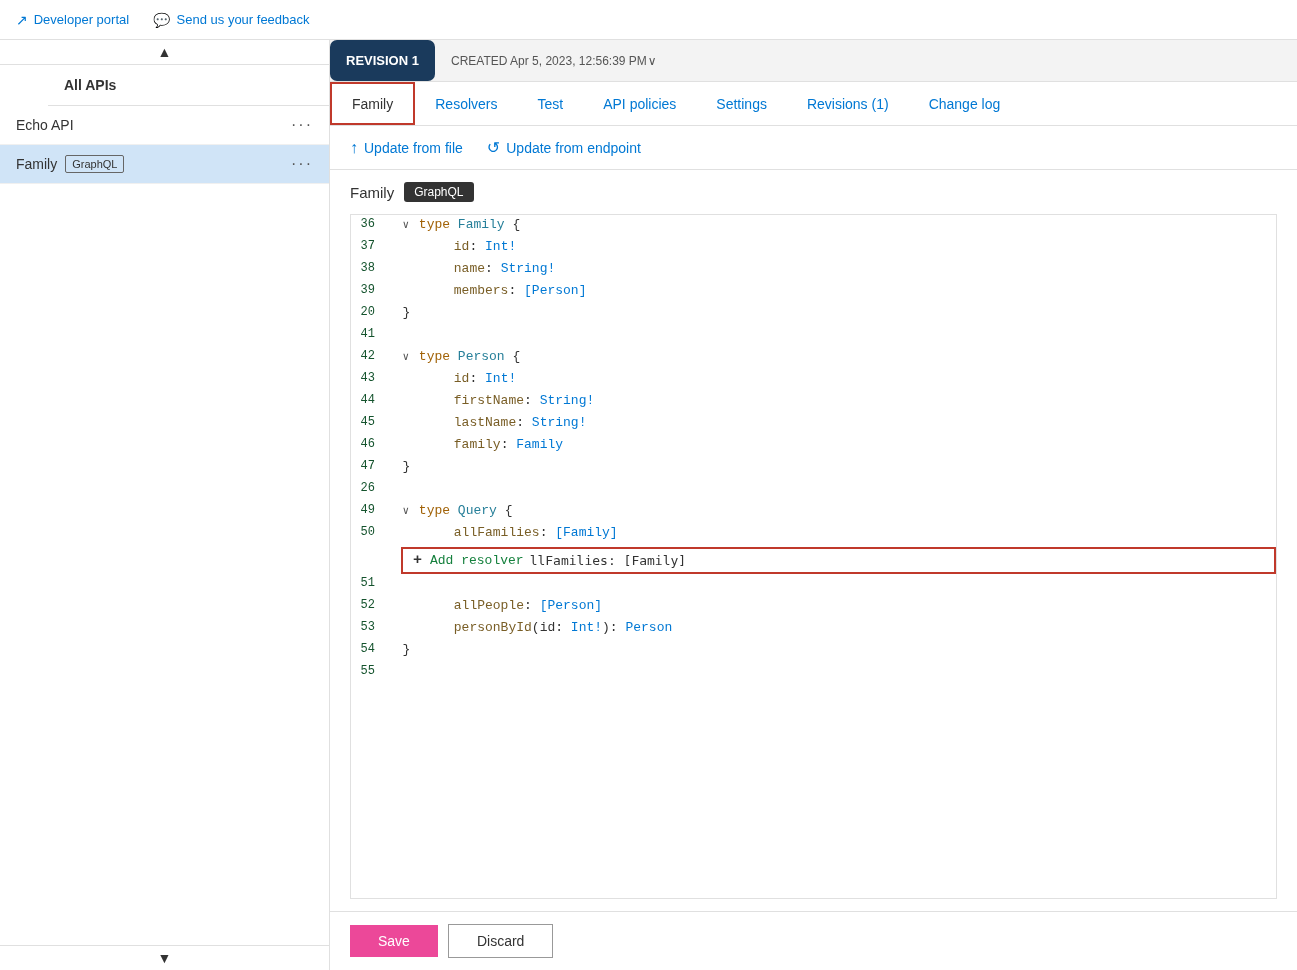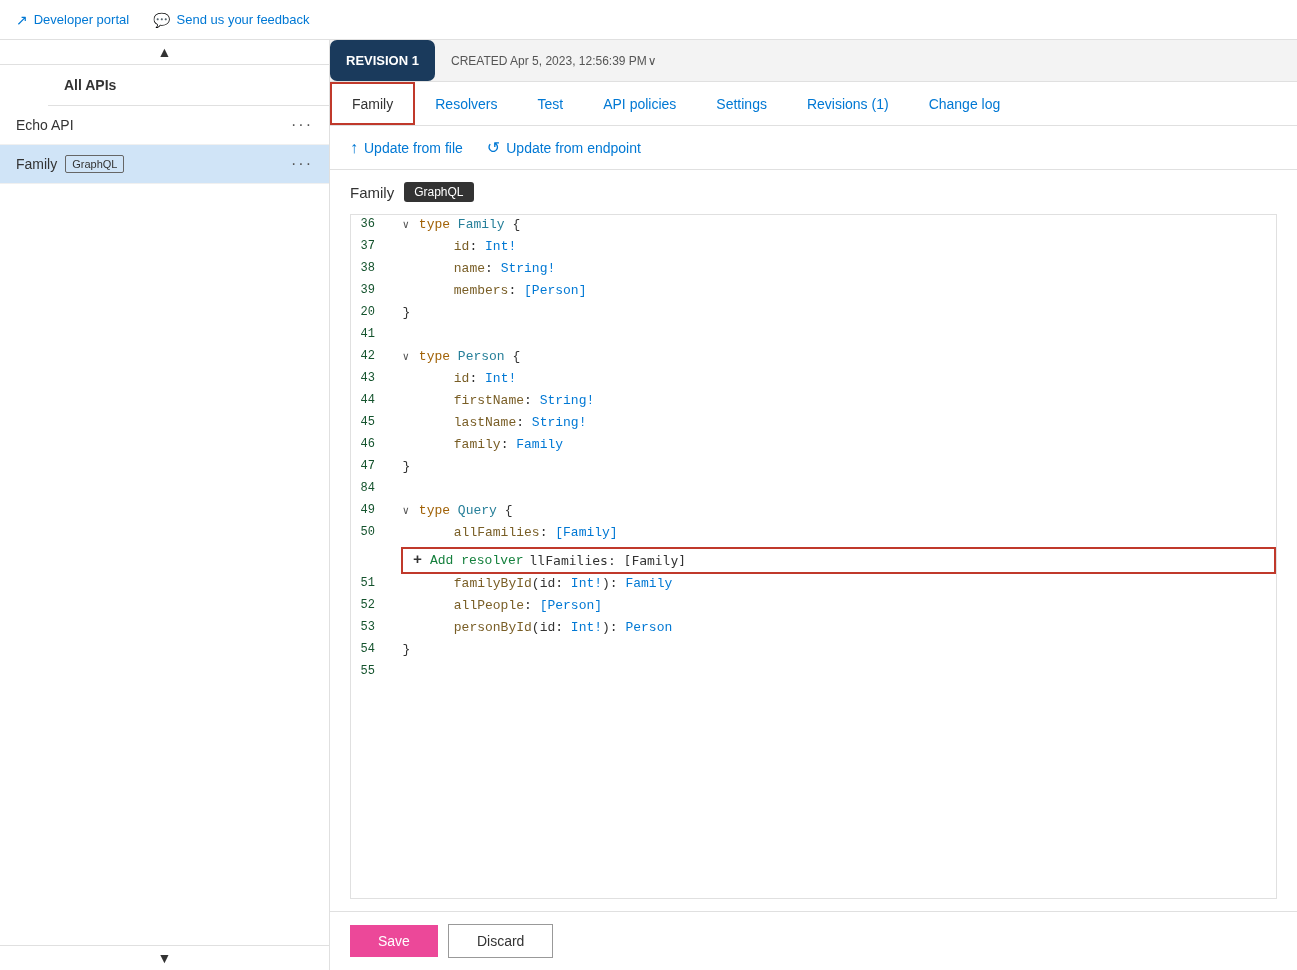--- a/index.html
+++ b/index.html
@@ -313,39 +313,38 @@
                 </div>
                 <div class="code-line">
                   <span class="line-num">46</span>
                   <span class="line-content"><span>      </span><span class="field-name">family</span><span>: </span><span class="type-ref">Family</span></span>
                 </div>
                 <div class="code-line">
                   <span class="line-num">47</span>
                   <span class="line-content"><span>  }</span></span>
                 </div>
                 <div class="code-line">
-                  <span class="line-num">84</span>
+                  <span class="line-num">26</span>
                   <span class="line-content"></span>
                 </div>
                 <div class="code-line">
                   <span class="line-num">49</span>
                   <span class="line-content"><span>  </span><span class="chevron-small">∨ </span><span class="kw">type </span><span class="type-name">Query</span><span> {</span></span>
                 </div>
                 <div class="code-line" style="position: relative;">
                   <span class="line-num">50</span>
                   <span class="line-content"><span>      </span><span class="field-name">allFamilies</span><span>: </span><span class="type-ref">[Family]</span></span>
                 </div>
                 <div class="code-line" style="border: 2px solid rgb(192, 57, 43); display: inline-flex; margin-left: 50px; margin-top: 2px; padding: 3px 10px; gap: 6px; cursor: pointer; align-items: center; position: relative;">
         <span style="font-size:15px;font-weight:bold;margin-right:2px;">+</span>
         <span style="color:#15803d;">Add resolver</span>
         <span style="font-family:Consolas,monospace;color:#333;"> llFamilies: [Family]</span>
       </div>
                 <div class="code-line">
                   <span class="line-num">51</span>
-                  <span class="line-content"><span>      </span><span class="field-name">familyById</span><span>(id: </span><span class="scalar">Int!</span><span>): </span><span class="type-ref">Family</span></span>
                 </div>
                 <div class="code-line">
                   <span class="line-num">52</span>
                   <span class="line-content"><span>      </span><span class="field-name">allPeople</span><span>: </span><span class="type-ref">[Person]</span></span>
                 </div>
                 <div class="code-line">
                   <span class="line-num">53</span>
                   <span class="line-content"><span>      </span><span class="field-name">personById</span><span>(id: </span><span class="scalar">Int!</span><span>): </span><span class="type-ref">Person</span></span>
                 </div>
                 <div class="code-line">

